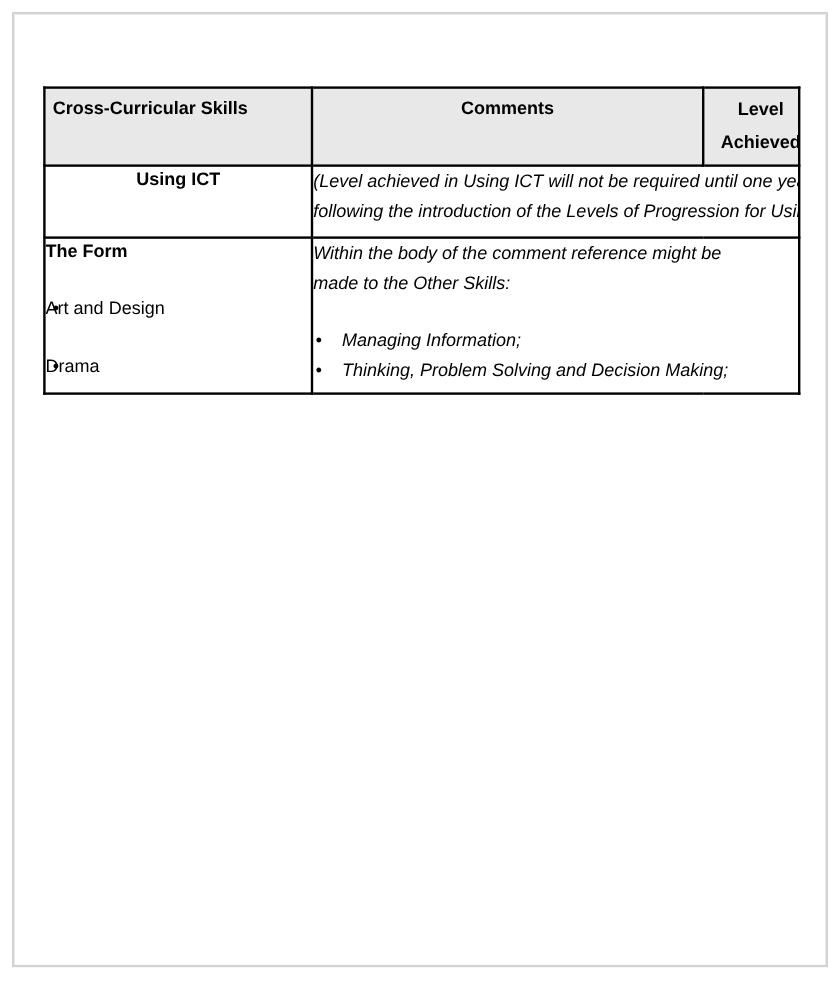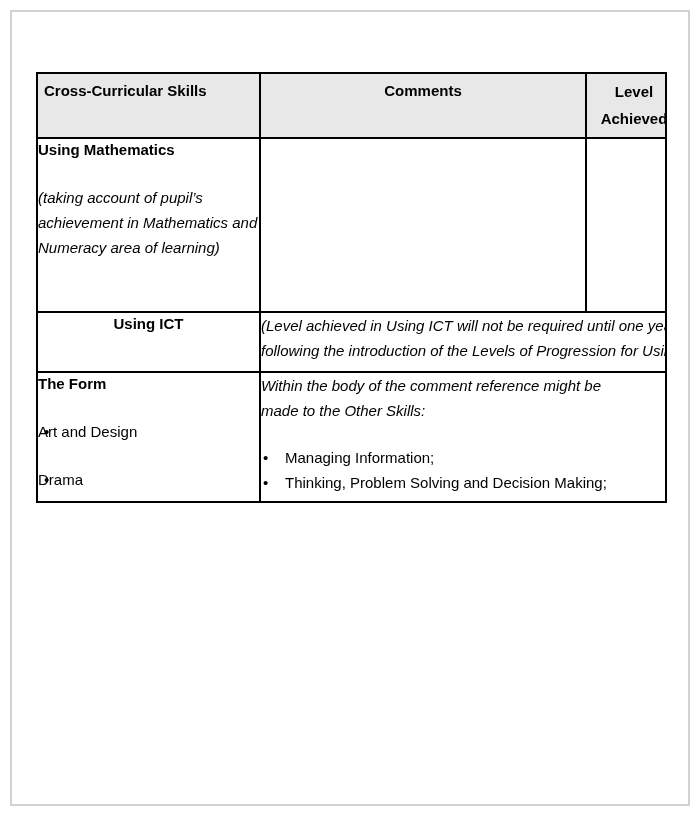--- a/index.html
+++ b/index.html
@@ -81,21 +81,21 @@
 
   
   tr.arts-row td { height: 128px; }
   td.arts-left { padding: 8px 6px 0 6px; }
   .subject-list { margin: 26px 0 0 0; padding: 0; list-style: none; }
   .subject-list li { position: relative; line-height: 22px; }
   .subject-list li + li { margin-top: 26px; }
   .subject-list li::before { content: "\2022"; position: absolute; left: 6px; }
   td.arts-right { padding: 8px 0 0 10px; }
   .arts-intro { font-style: italic; }
-  .skills-list { margin: 22px 0 0 0; padding: 0; list-style: none; }
+  .skills-list { margin: 22px 0 0 0; padding: 0; list-style: none; font-style: italic; }
   .skills-list li { position: relative; padding-left: 24px; line-height: 25px; white-space: nowrap; }
   .skills-list li::before { content: "\2022"; position: absolute; left: 2px; }
 </style>
 </head>
 <body>
 
 <div class="canvas">
   <div class="page">
 
     <table class="doc">
@@ -112,32 +112,20 @@
         <td class="head center">Comments</td>
         <td class="head">
           <div class="level-clip">
             <div>Level</div>
             <div class="level-line2">Achieved</div>
           </div>
         </td>
       </tr>
 
 
-      <tr class="row-math">
-        <td class="skill-cell">
-          <div class="row-title">Using Mathematics</div>
-          <div class="desc">
-            <div class="desc-line">(taking account of pupil’s</div>
-            <div class="desc-line">achievement in Mathematics and</div>
-            <div class="desc-line">Numeracy area of learning)</div>
-          </div>
-        </td>
-        <td></td>
-        <td></td>
-      </tr>
 
       <tr class="row-ict">
         <td class="ict-title">
           <div class="row-title">Using ICT</div>
         </td>
         <td class="ict-comment" colspan="2">
           <div class="nowrap-line">(Level achieved in Using ICT will not be required until one year</div>
           <div class="nowrap-line">following the introduction of the Levels of Progression for Using</div>
         </td>
       </tr>

